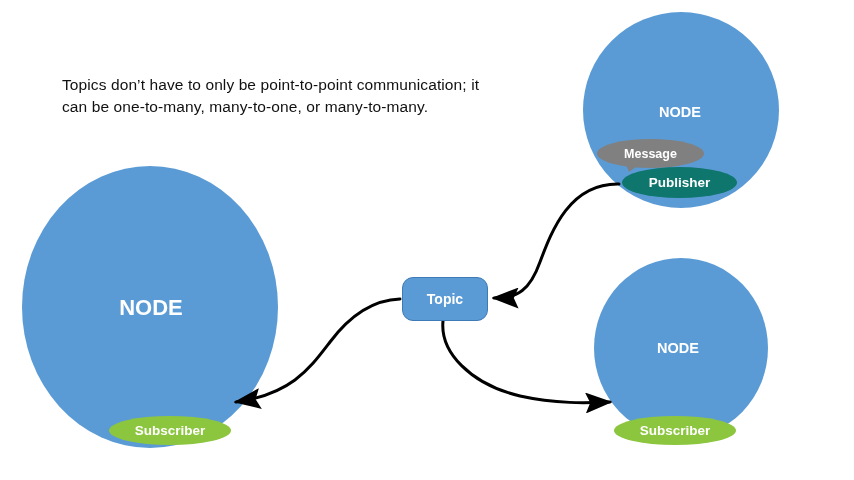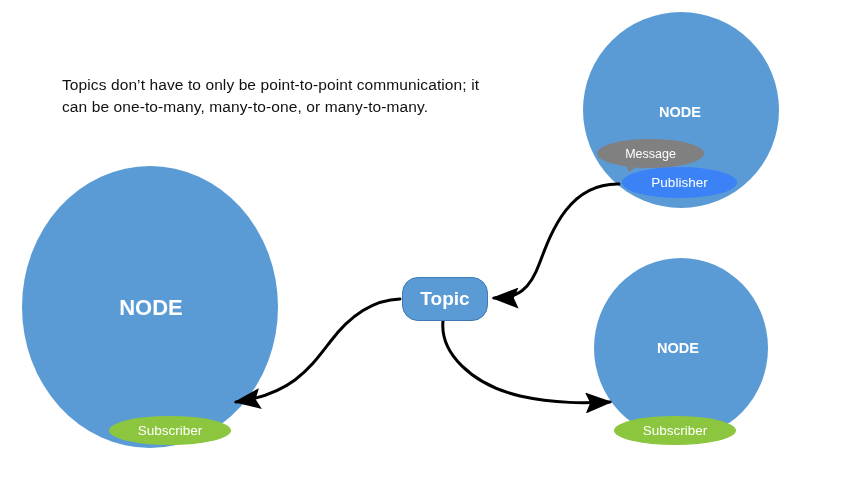--- a/index.html
+++ b/index.html
@@ -57,49 +57,49 @@
   #node-top-right-label { left: 680px; top: 112px; font-size: 14.5px; }
   #node-bottom-right-label { left: 678px; top: 348px; font-size: 14.5px; }
 
   .pill {
     position: absolute;
     border-radius: 50%;
     display: flex;
     align-items: center;
     justify-content: center;
     color: #ffffff;
-    font-weight: normal;
+    font-weight: bold;
     font-size: 13.5px;
     white-space: nowrap;
   }
   .pill-green { background: #8CC63E; margin-top: 28px; }
-  .pill-orange { background: #3b82f6; }
+  .pill-orange { background: #0f766e; }
   .pill-gray { background: #808080; }
 
   #subscriber-left        { left: 109px; top: 388px; width: 122px; height: 29px; }
   #subscriber-bottom-right{ left: 614px; top: 388px; width: 122px; height: 29px; }
   #publisher-top-right    { left: 622px; top: 167px; width: 115px; height: 31px; }
   #message-top-right      { left: 597px; top: 139px; width: 107px; height: 29px; font-size: 12.5px; }
 
   #topic-box {
     position: absolute;
     left: 402px;
     top: 277px;
     width: 86px;
     height: 44px;
     box-sizing: border-box;
     background: #5B9BD5;
     border: 1.5px solid #3E7AB5;
-    border-radius: 16px;
+    border-radius: 11px;
     display: flex;
     align-items: center;
     justify-content: center;
     color: #ffffff;
     font-weight: bold;
-    font-size: 19px;
+    font-size: 14px;
     white-space: nowrap;
   }
 </style>
 </head>
 <body>
 
 <div id="slide">
 
   <p class="caption">Topics don’t have to only be point-to-point communication; it can be one-to-many, many-to-one, or many-to-many.</p>
 

